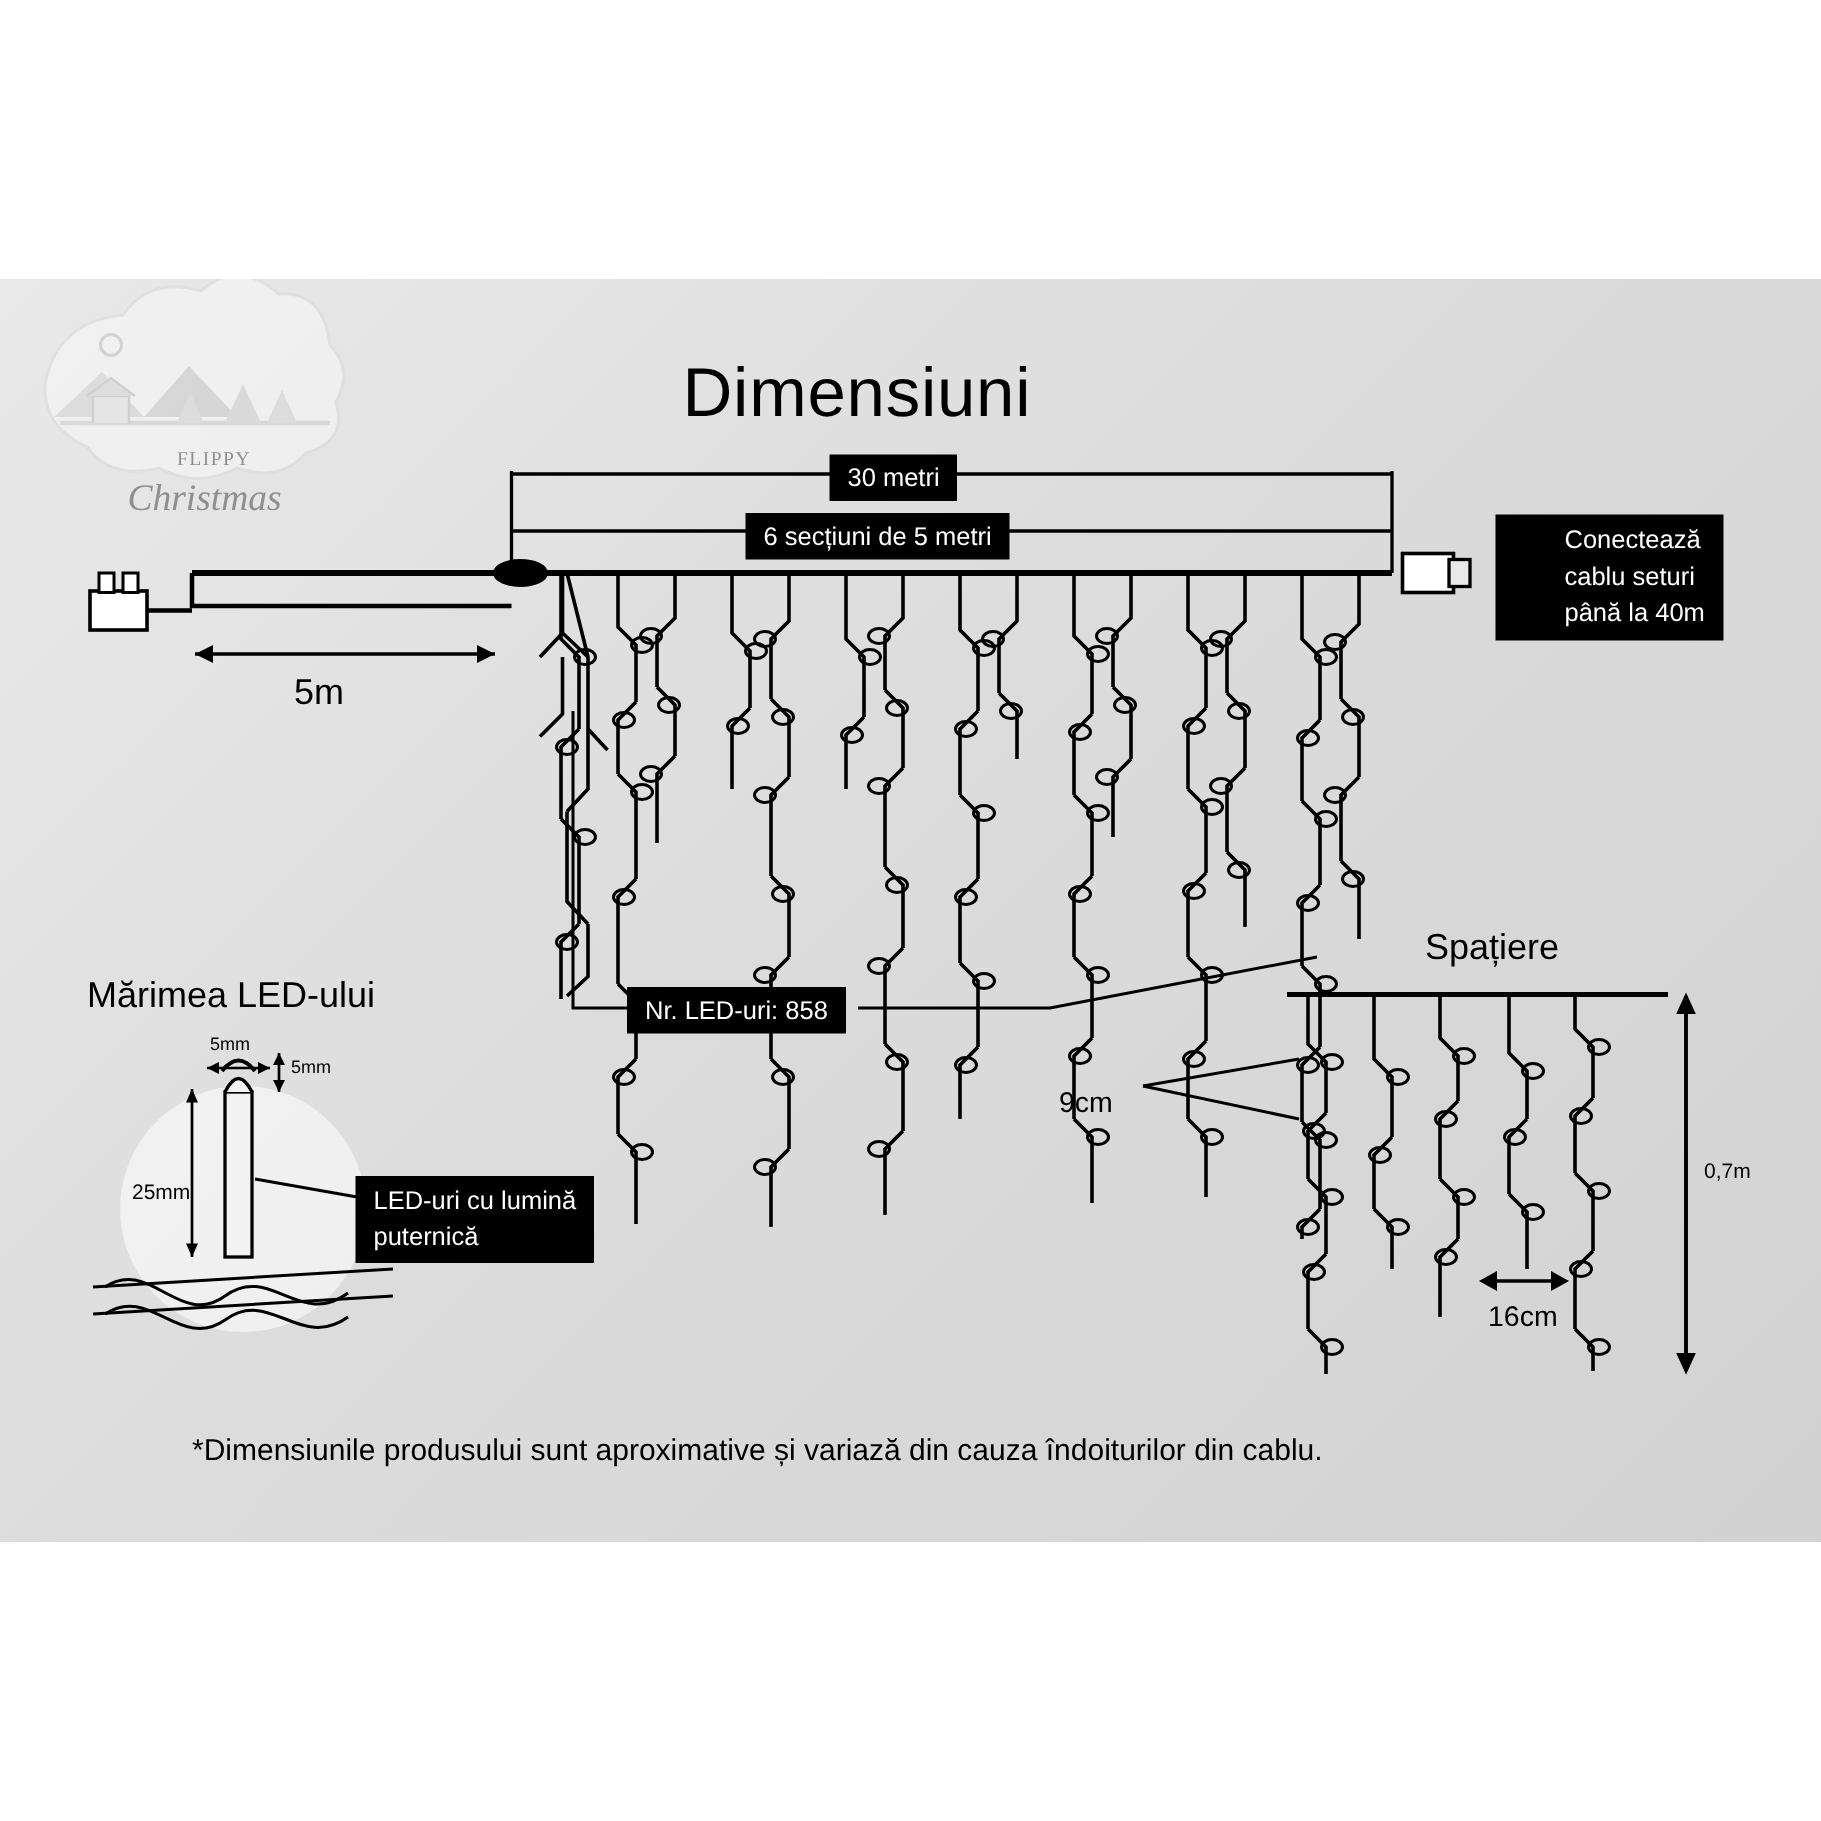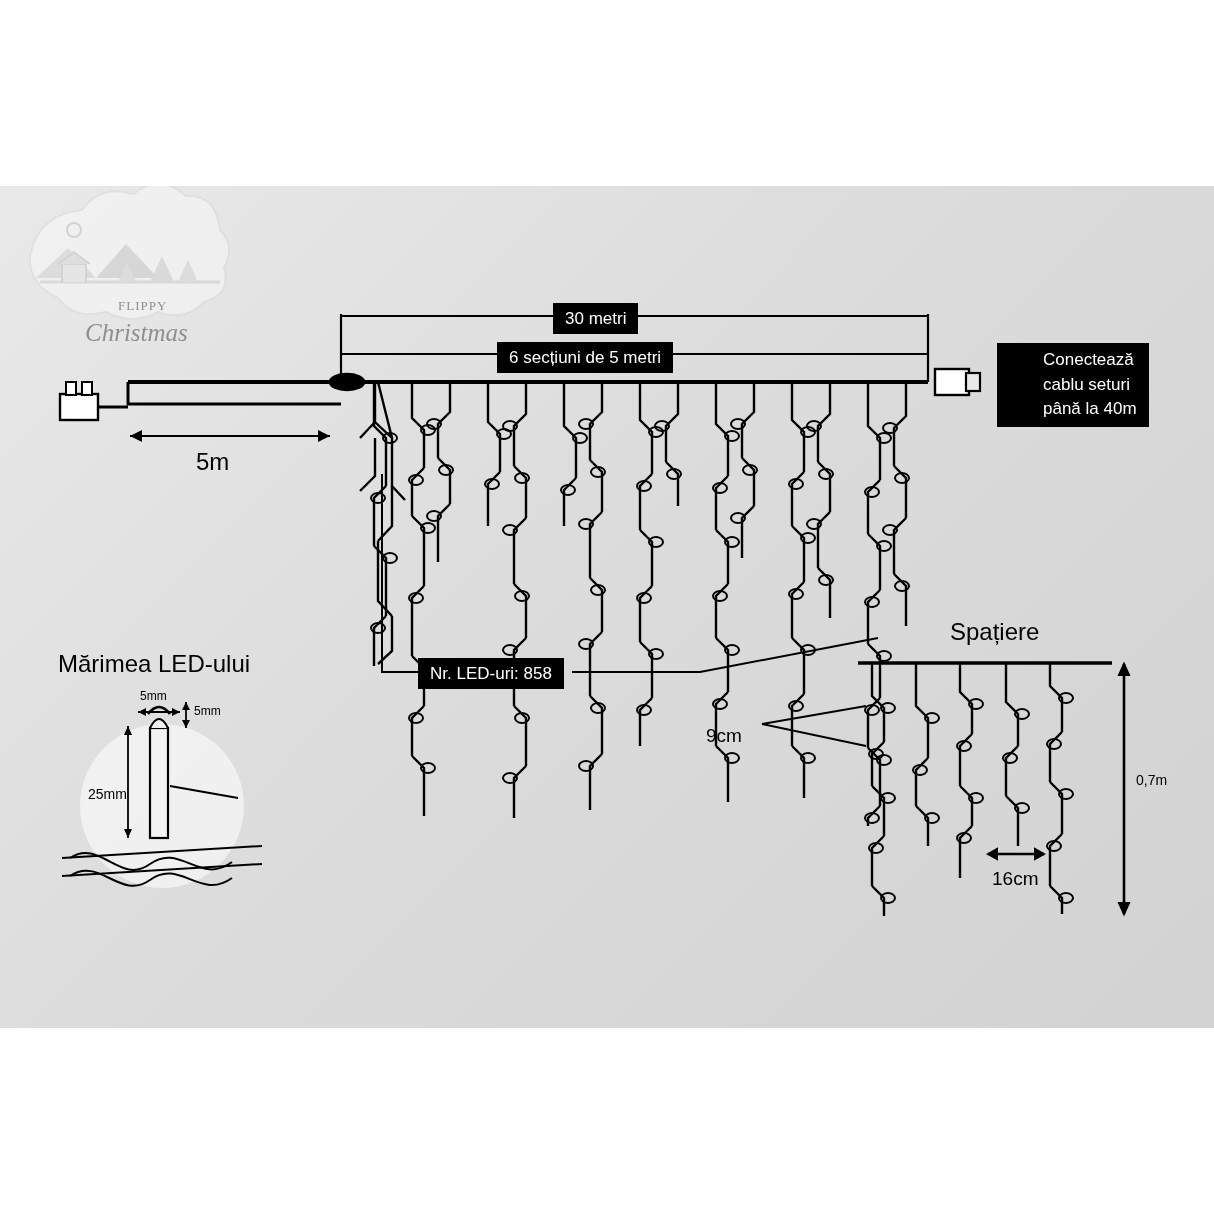--- a/index.html
+++ b/index.html
@@ -406,38 +406,44 @@
         <path d="M58 78 l16 -12 l16 12" fill="#d4d4d4" stroke="#b5b5b5" stroke-width="1.6"></path>
         <path d="M150 96 l12 -26 l12 26 z" fill="#cccccc"></path>
         <path d="M178 96 l10 -22 l10 22 z" fill="#d2d2d2"></path>
         <path d="M118 96 l9 -20 l9 20 z" fill="#d2d2d2"></path>
       </g>
     </svg>
 
     <div class="logo-txt1">FLIPPY</div>
     <div class="logo-txt2">Christmas</div>
 
+    <div class="txt title" style="left:455px; top:48px;">Dimensiuni</div>
 
     <div class="badge" style="left:553px; top:117px;">30 metri</div>
     <div class="badge" style="left:497px; top:156px;">6 secțiuni de 5 metri</div>
 
     <div class="badge multi" style="left:997px; top:157px; line-height:1.45;padding-left:46px;">
       <div>Conectează</div>
       <div>cablu seturi</div>
       <div>până la 40m</div>
     </div>
 
     <div class="badge" style="left:418px; top:472px;">Nr. LED-uri: 858</div>
 
+    <div class="badge multi" style="left:237px; top:598px; line-height:1.4;">
+      <div>LED-uri cu lumină</div>
+      <div>puternică</div>
+    </div>
 
     <div class="label" style="left:196px; top:262px; font-size:24px;">5m</div>
     <div class="label" style="left:58px; top:464px; font-size:24px;">Mărimea LED-ului</div>
     <div class="label small" style="left:140px; top:503px;">5mm</div>
     <div class="label small" style="left:194px; top:518px;">5mm</div>
     <div class="label mid" style="left:88px; top:600px;">25mm</div>
 
     <div class="label" style="left:950px; top:432px; font-size:24px;">Spațiere</div>
     <div class="label" style="left:706px; top:527px; font-size:19px;margin-top:12px;">9cm</div>
     <div class="label" style="left:1136px; top:586px; font-size:14px;">0,7m</div>
     <div class="label" style="left:992px; top:682px; font-size:19px;">16cm</div>
 
+    <div class="footnote" style="left:128px; top:770px;">*Dimensiunile produsului sunt aproximative și variază din cauza îndoiturilor din cablu.</div>
   </div>
 </div>
 
 </body></html>

